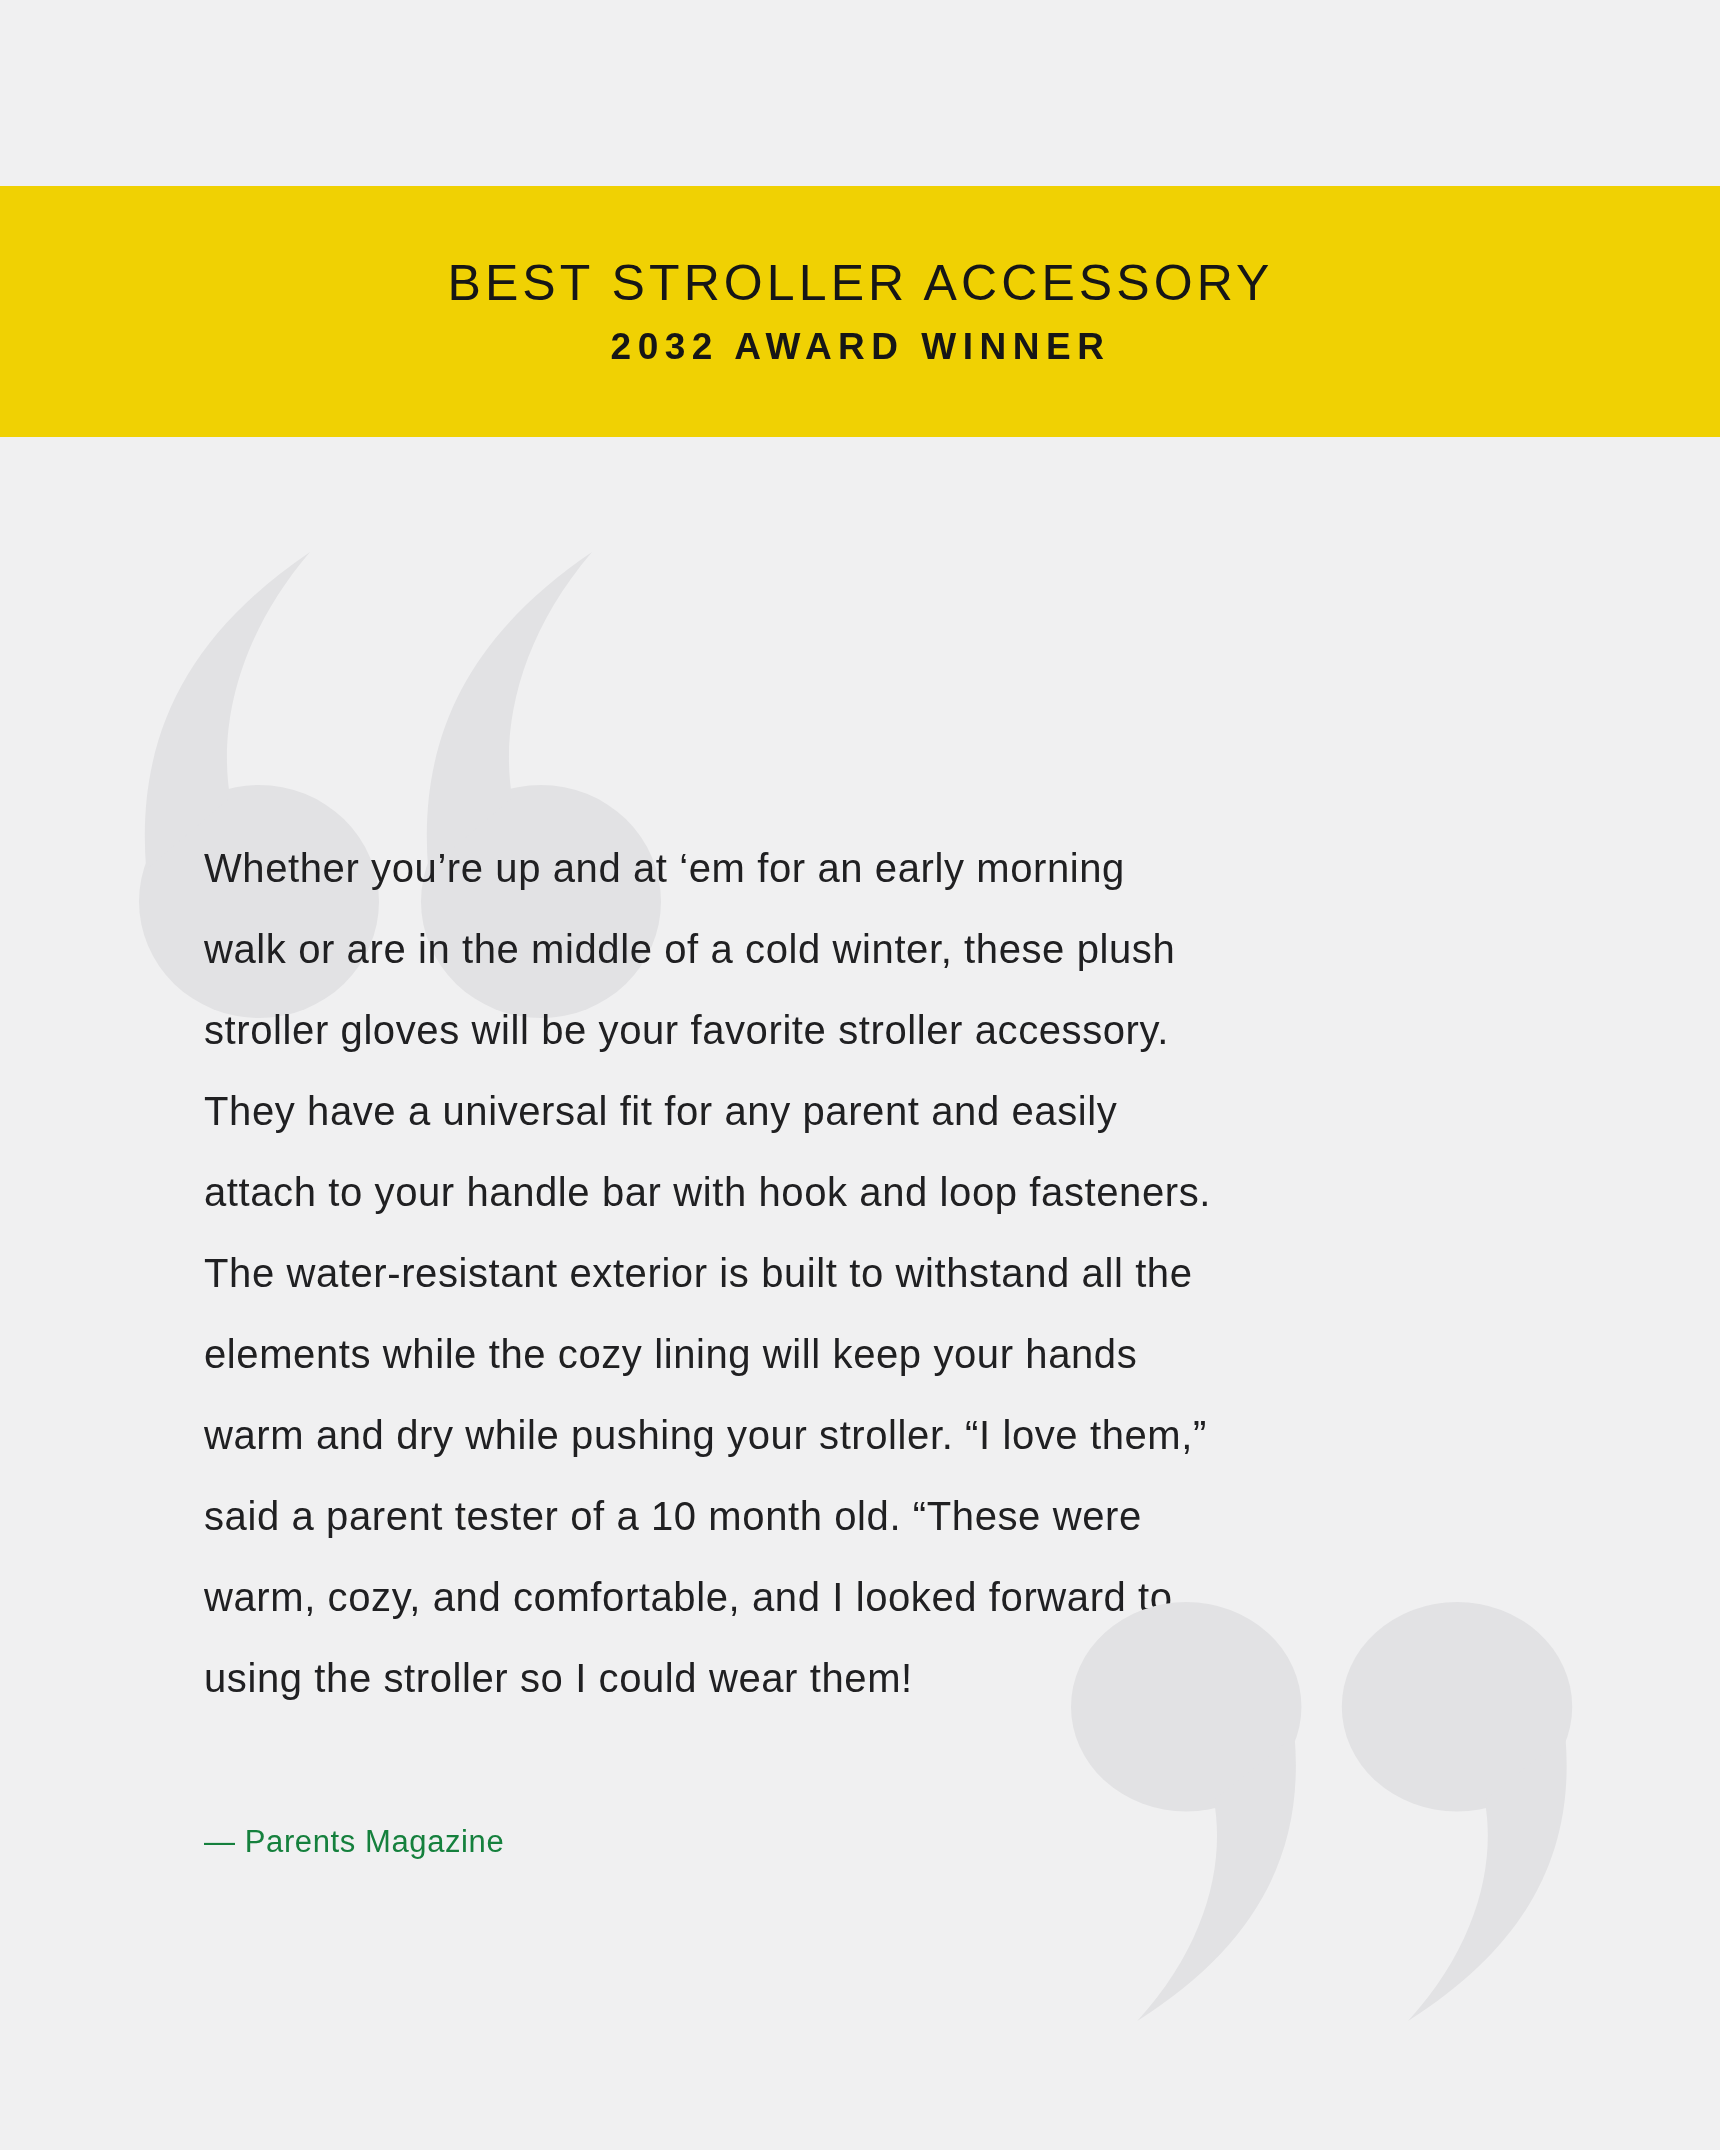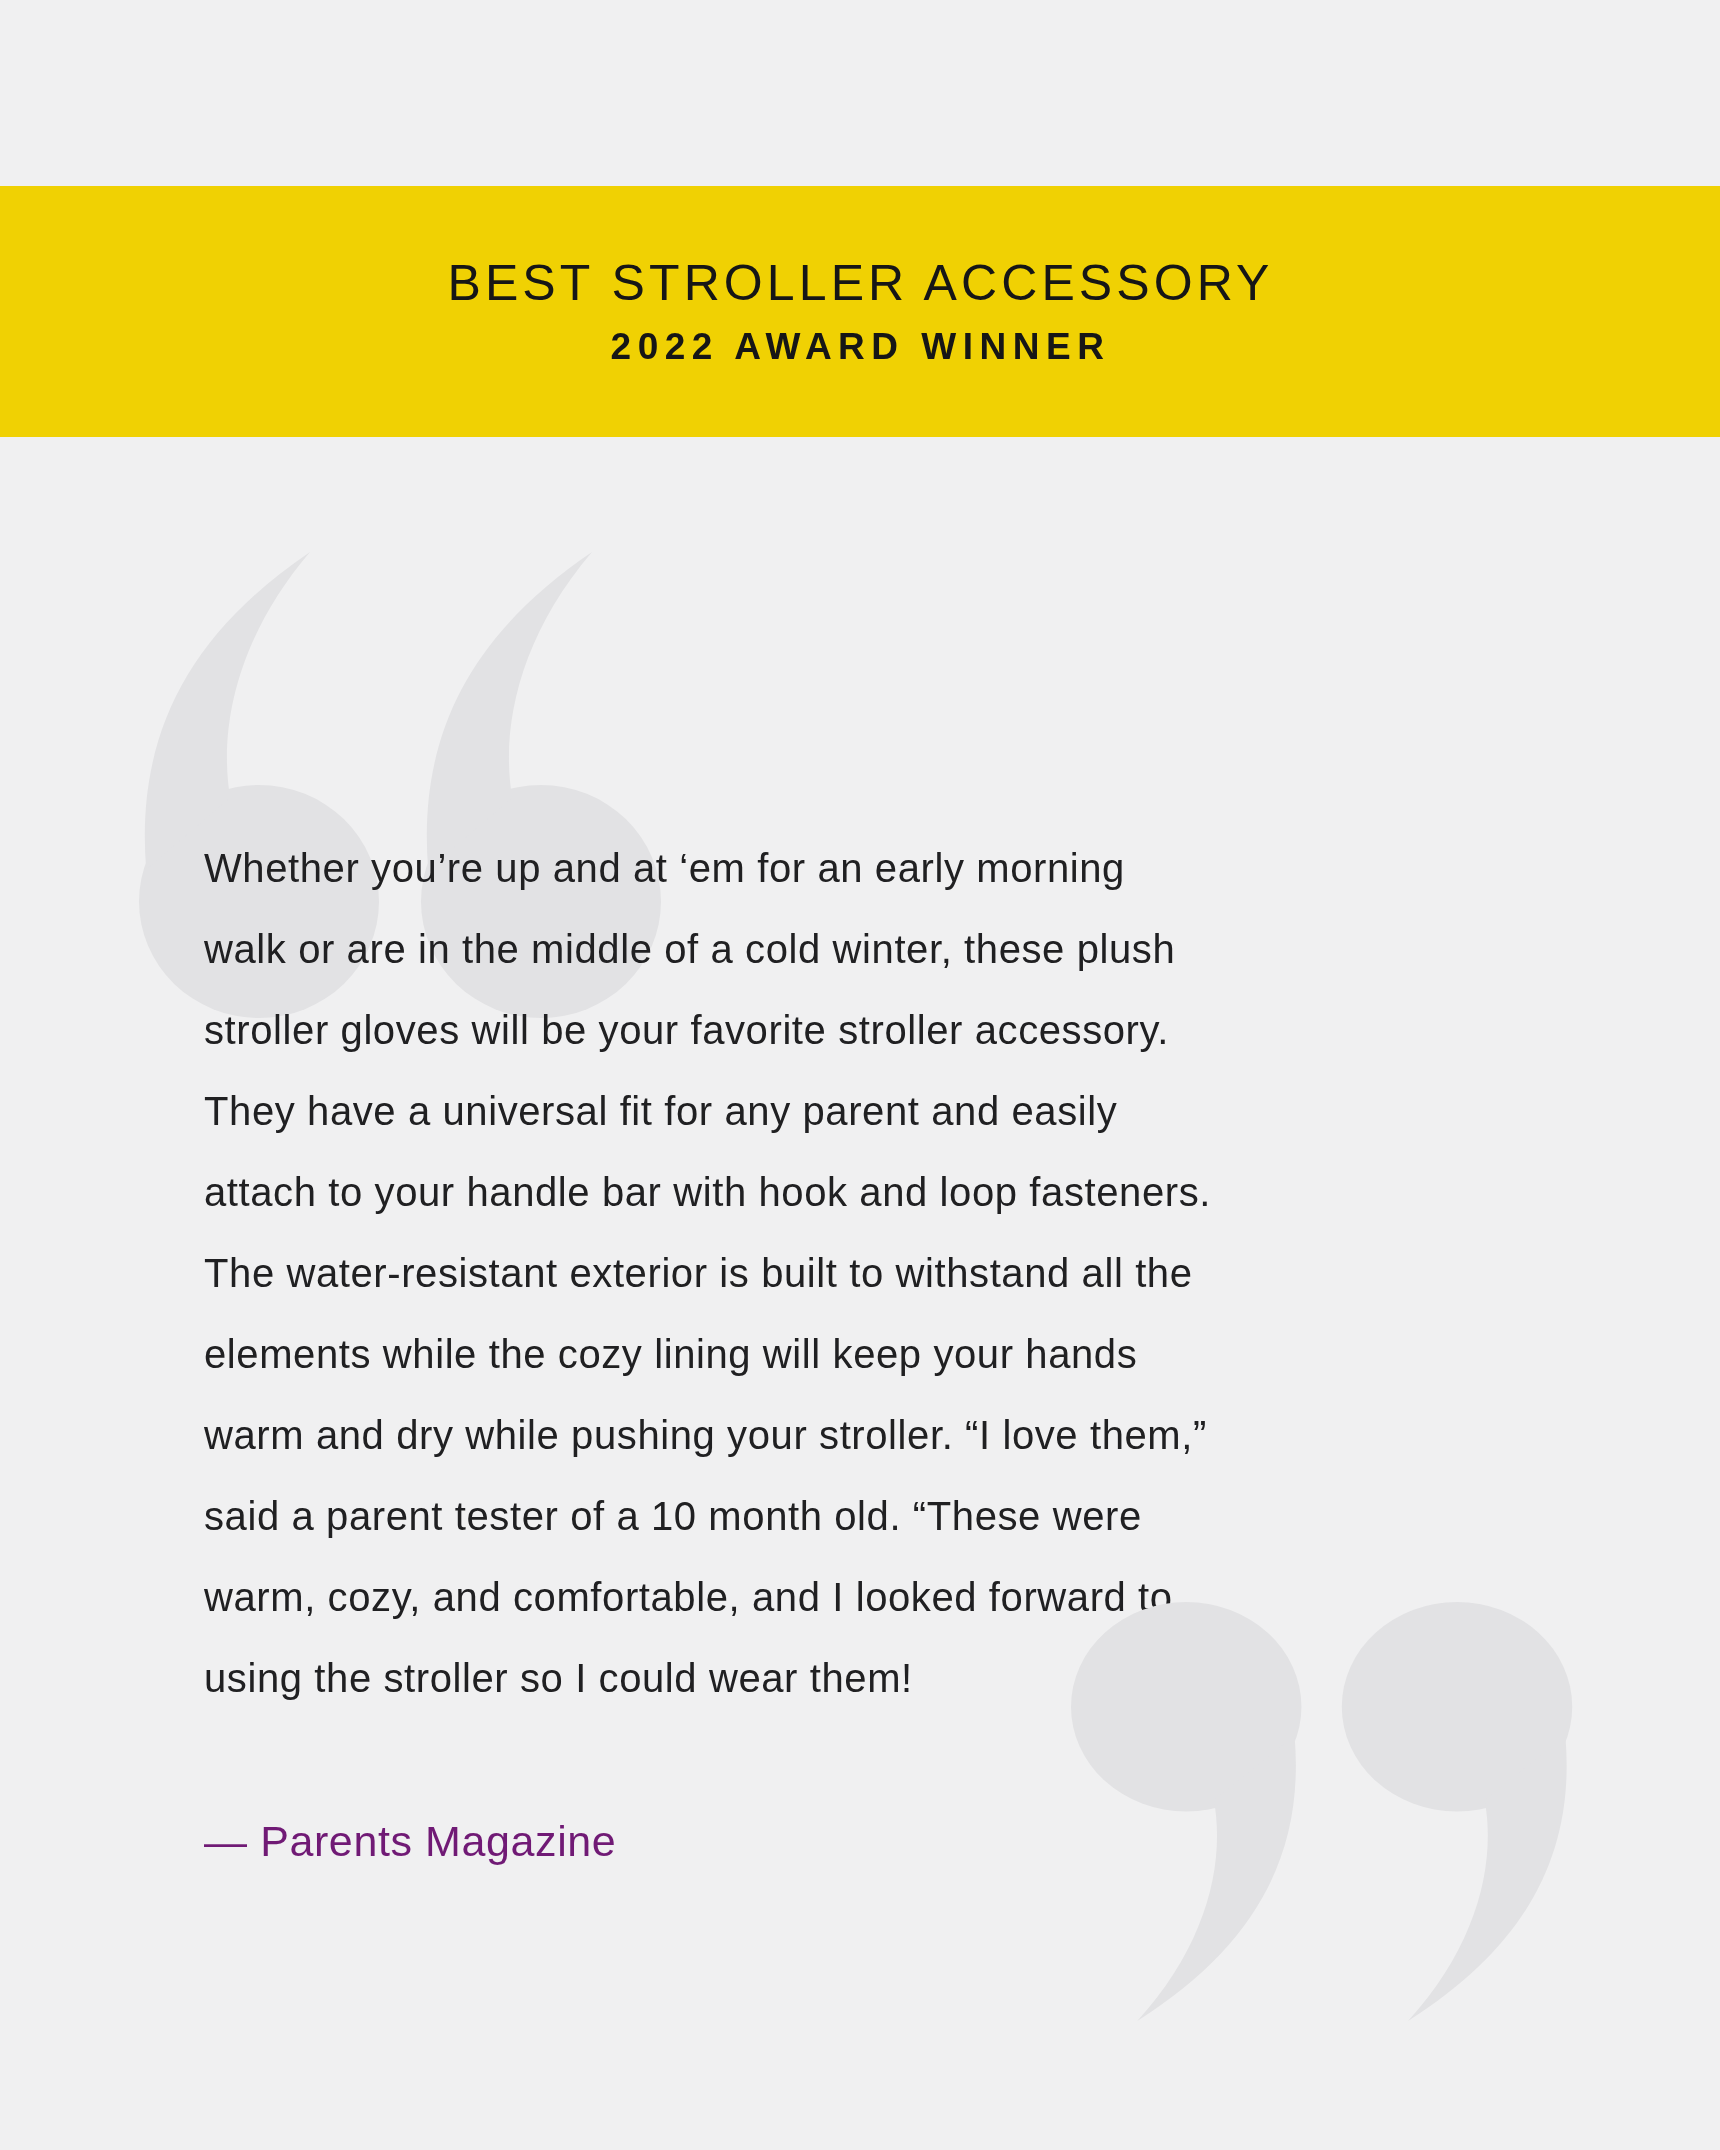--- a/index.html
+++ b/index.html
@@ -61,44 +61,44 @@
     font-size: 40px;
     line-height: 81px;
     letter-spacing: 0.6px;
     color: #202022;
     white-space: pre-line;
   }
   .attribution {
     position: absolute;
     left: 204px;
     top: 1801px;
-    font-size: 43px;
+    font-size: 31px;
     line-height: 81px;
     letter-spacing: 0.6px;
-    color: #701a75;
+    color: #15803d;
     white-space: nowrap;
   }
 </style>
 </head>
 <body>
 
 <svg width="0" height="0" style="position:absolute" aria-hidden="true">
   <defs>
     <g id="comma-pair">
       <circle cx="200" cy="200" r="200"></circle>
       <path d="M388,255 C405,470 330,650 115,800 C235,655 268,500 248,378 Z"></path>
       <circle cx="670" cy="200" r="200"></circle>
       <path d="M858,255 C875,470 800,650 585,800 C705,655 738,500 718,378 Z"></path>
     </g>
   </defs>
 </svg>
 
 <div class="award-banner">
   <div class="title">BEST STROLLER ACCESSORY</div>
-  <div class="subtitle">2022 AWARD WINNER</div>
+  <div class="subtitle">2032 AWARD WINNER</div>
 </div>
 
 <svg class="quote-mark open" viewBox="0 0 880 800" preserveAspectRatio="none">
   <use href="#comma-pair" transform="rotate(180 440 400)"></use>
 </svg>
 
 <div class="quote-text">Whether you’re up and at ‘em for an early morning
 walk or are in the middle of a cold winter, these plush
 stroller gloves will be your favorite stroller accessory.
 They have a universal fit for any parent and easily

